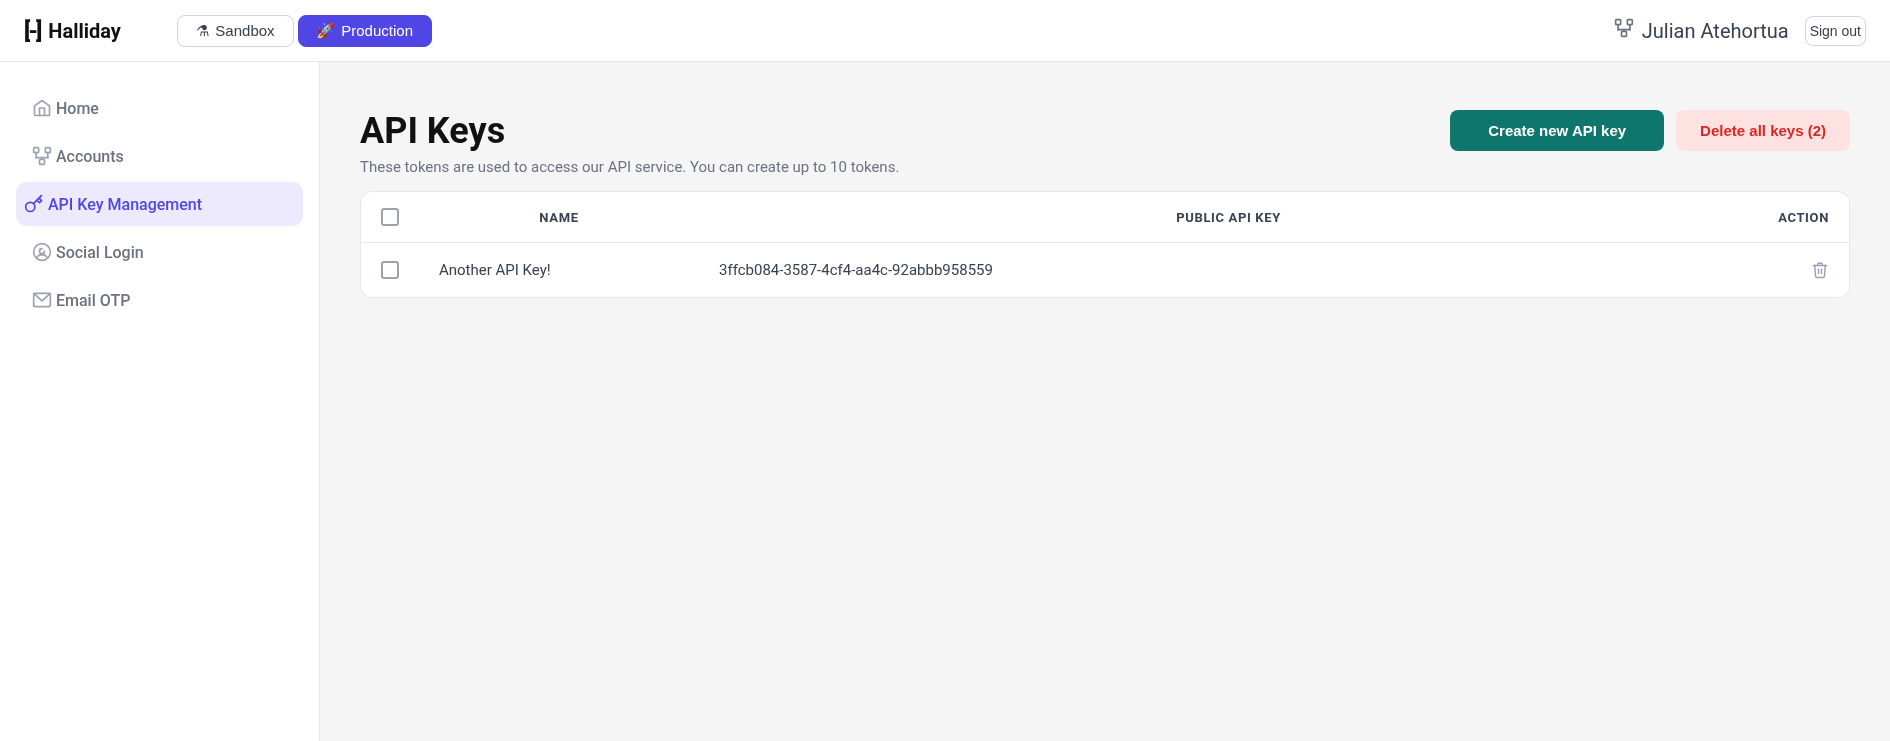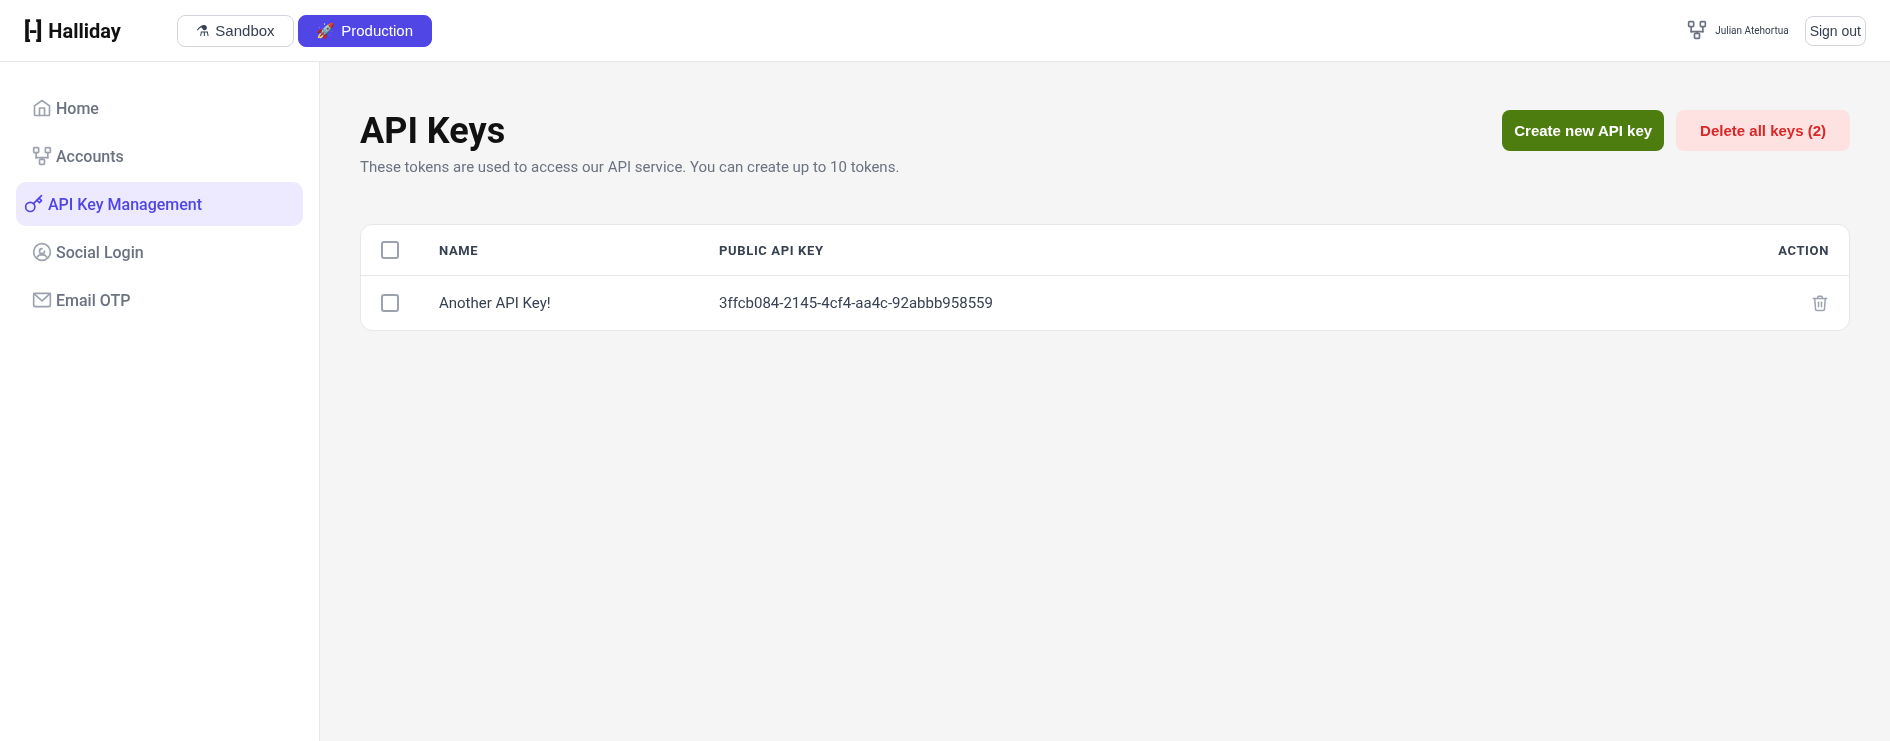--- a/index.html
+++ b/index.html
@@ -14,21 +14,21 @@
     .topbar-left { display: flex; align-items: center; gap: 12px; }
     .logo { display: flex; align-items: center; gap: 8px; font-weight: 700; font-size: 20px; color: #111; }
     .env-tabs { display: flex; gap: 4px; }
     .env-tab {
       display: flex; align-items: center; gap: 6px;
       padding: 6px 18px; border-radius: 8px; border: 1.5px solid #d1d5db;
       background: transparent; cursor: pointer; font-size: 15px; color: #374151; font-weight: 500;
     }
     .env-tab.active { background: #4f46e5; border-color: #4f46e5; color: #fff; }
     .topbar-right { display: flex; align-items: center; gap: 16px; }
-    .user-info { display: flex; align-items: center; gap: 8px; font-size: 10px; color: #374151; }
+    .user-info { display: flex; align-items: center; gap: 8px; font-size: 20px; color: #374151; }
     .signout-btn {
       padding: 6px 4px; border-radius: 8px; border: 1.5px solid #d1d5db;
       background: #fff; cursor: pointer; font-size: 14px; font-weight: 500; color: #374151;
     }
 
     
     .layout { display: flex; flex: 1; overflow: hidden; }
 
     
     .sidebar {
@@ -40,42 +40,42 @@
       padding: 12px 16px; border-radius: 10px; cursor: pointer;
       font-size: 16px; color: #6b7280; font-weight: 500;
     }
     .sidebar-item.active { background: #ede9fe; color: #4f46e5; padding-left: 8px; }
     .sidebar-item.active .sidebar-icon { color: #4f46e5; }
     .sidebar-icon { font-size: 20px; color: #9ca3af; display: flex; align-items: center; }
 
     
     .main { flex: 1; padding: 48px 40px; overflow-y: auto; background: #f5f5f5; }
 
-    .page-header { display: flex; align-items: flex-start; justify-content: space-between; margin-bottom: 48px; }
+    .page-header { display: flex; align-items: flex-start; justify-content: space-between; margin-bottom: 15px; }
     .page-title-block {}
     .page-title { font-size: 36px; font-weight: 700; color: #111; margin-bottom: 6px; }
     .page-subtitle { font-size: 15px; color: #6b7280; }
     .header-actions { display: flex; gap: 12px; }
     .btn-create {
-      padding: 12px 12px; background: #4d7c0f; color: #fff; border: none;
+      padding: 12px 38px; background: #0f766e; color: #fff; border: none;
       border-radius: 8px; cursor: pointer; font-size: 15px; font-weight: 600;
     }
     .btn-delete {
       padding: 12px 24px; background: #fee2e2; color: #dc2626; border: none;
       border-radius: 8px; cursor: pointer; font-size: 15px; font-weight: 600;
     }
 
     
     .table-container {
       background: #fff; border-radius: 12px; border: 1px solid #e5e7eb; overflow: hidden;
     }
     .table { width: 100%; border-collapse: collapse; }
     .table thead tr { border-bottom: 1px solid #e5e7eb; }
     .table th {
-      text-align: left; padding: 16px 20px; font-size: 13px; font-weight: 700;
+      text-align: center; padding: 16px 20px; font-size: 13px; font-weight: 700;
       color: #374151; letter-spacing: 0.05em;
     }
     .table td { padding: 18px 20px; font-size: 15px; color: #374151; border-top: 1px solid #e5e7eb; }
     .table tbody tr:first-child td { border-top: none; }
     .col-check { width: 52px; }
     .col-name { width: 280px; }
     .col-key { }
     .col-action { width: 80px; text-align: right; }
     .table th.col-action { text-align: right; }
 
@@ -217,21 +217,21 @@
           </tr>
         </thead>
         <tbody>
           <tr>
             <td class="col-check">
               <div class="checkbox-cell">
                 <div class="fake-checkbox"></div>
               </div>
             </td>
             <td class="col-name">Another API Key!</td>
-            <td class="col-key">3ffcb084-2145-4cf4-aa4c-92abbb958559</td>
+            <td class="col-key">3ffcb084-3587-4cf4-aa4c-92abbb958559</td>
             <td class="col-action">
               <div class="delete-icon">
                 <svg width="18" height="18" viewBox="0 0 24 24" fill="none" stroke="currentColor" stroke-width="2" stroke-linecap="round" stroke-linejoin="round">
                   <polyline points="3 6 5 6 21 6"></polyline>
                   <path d="M19 6l-1 14a2 2 0 01-2 2H8a2 2 0 01-2-2L5 6"></path>
                   <path d="M10 11v6"></path>
                     <path d="M14 11v6"></path>
                   <path d="M9 6V4a1 1 0 011-1h4a1 1 0 011 1v2"></path>
                 </svg>
               </div>

